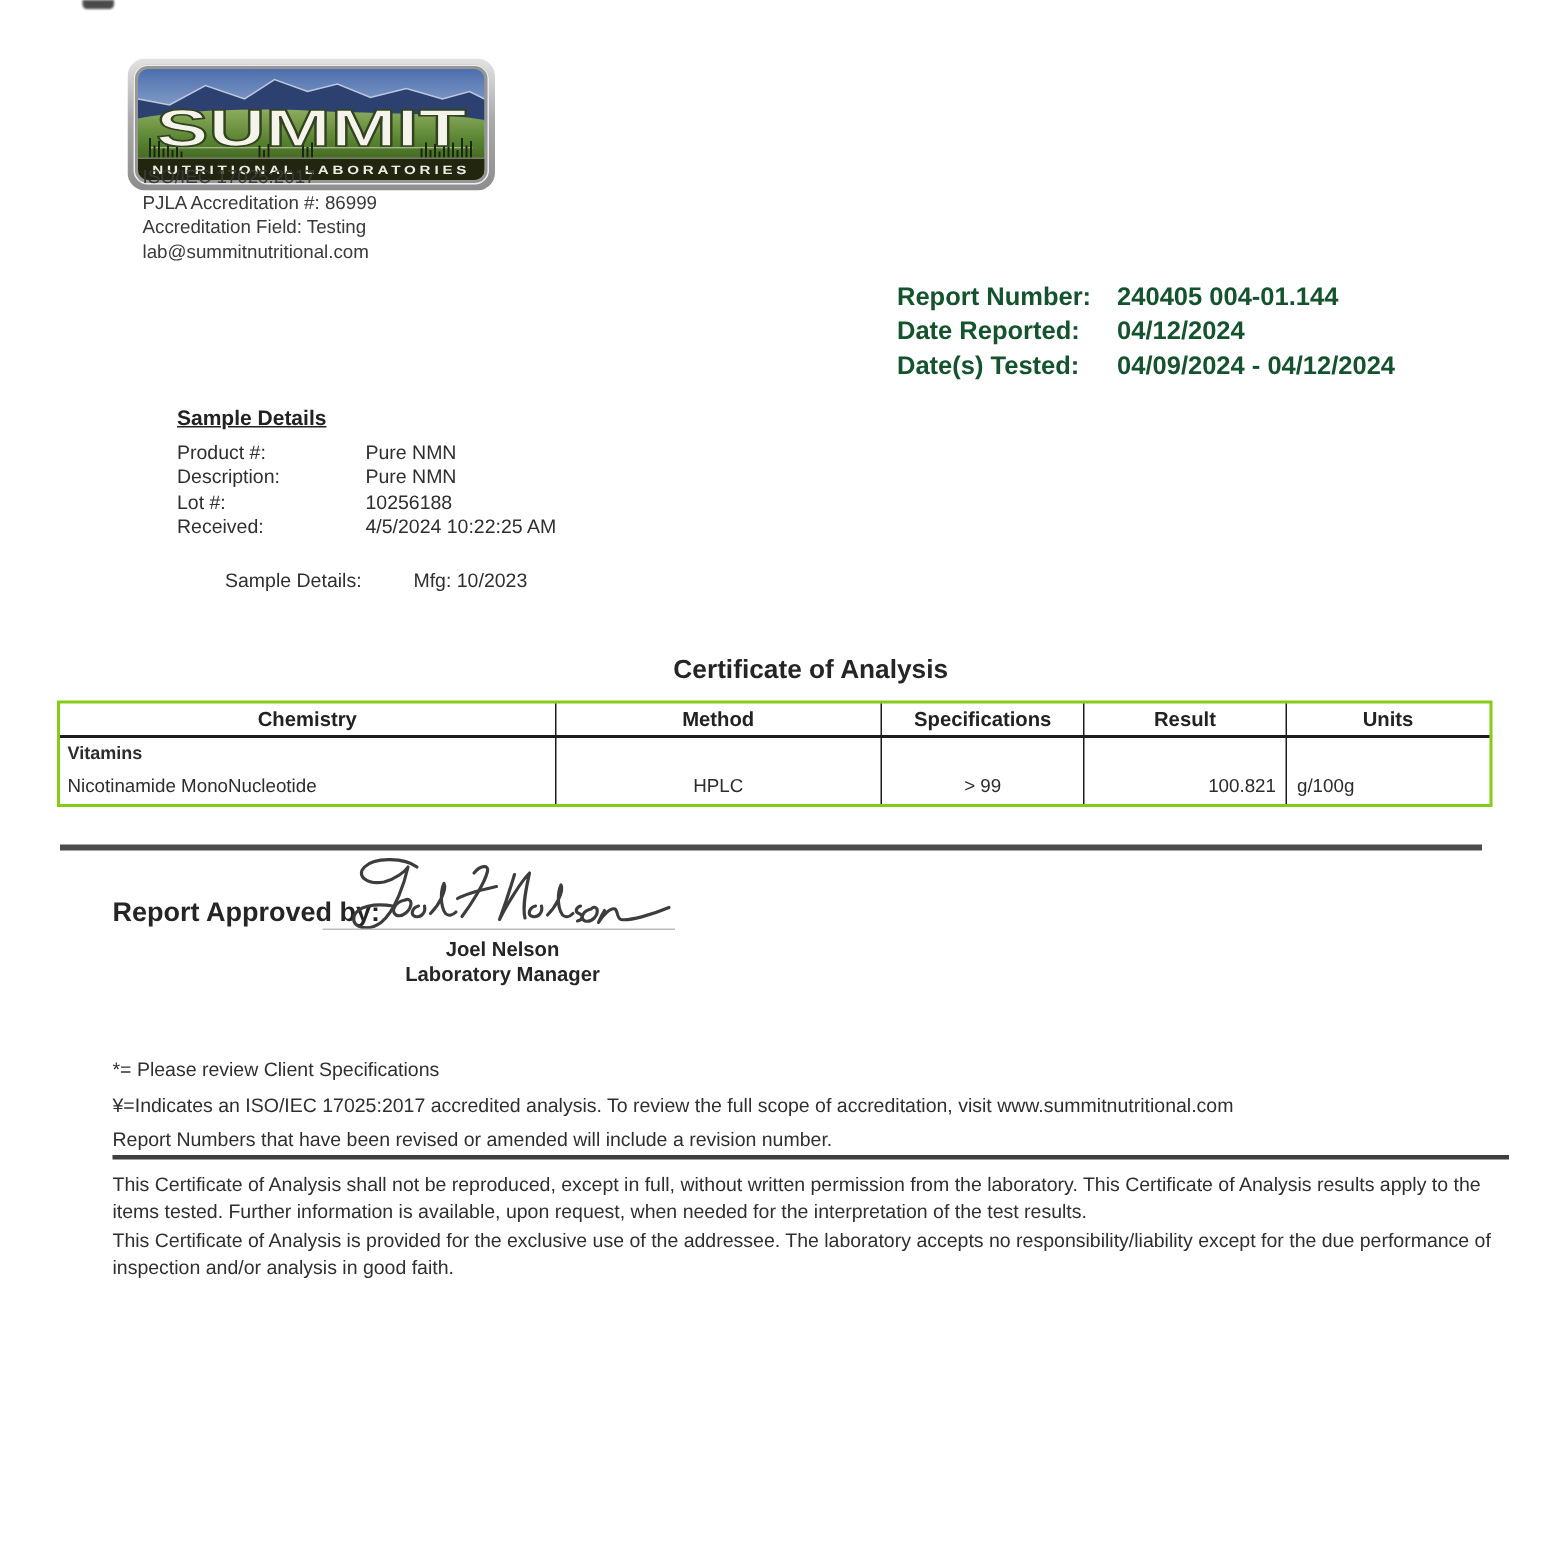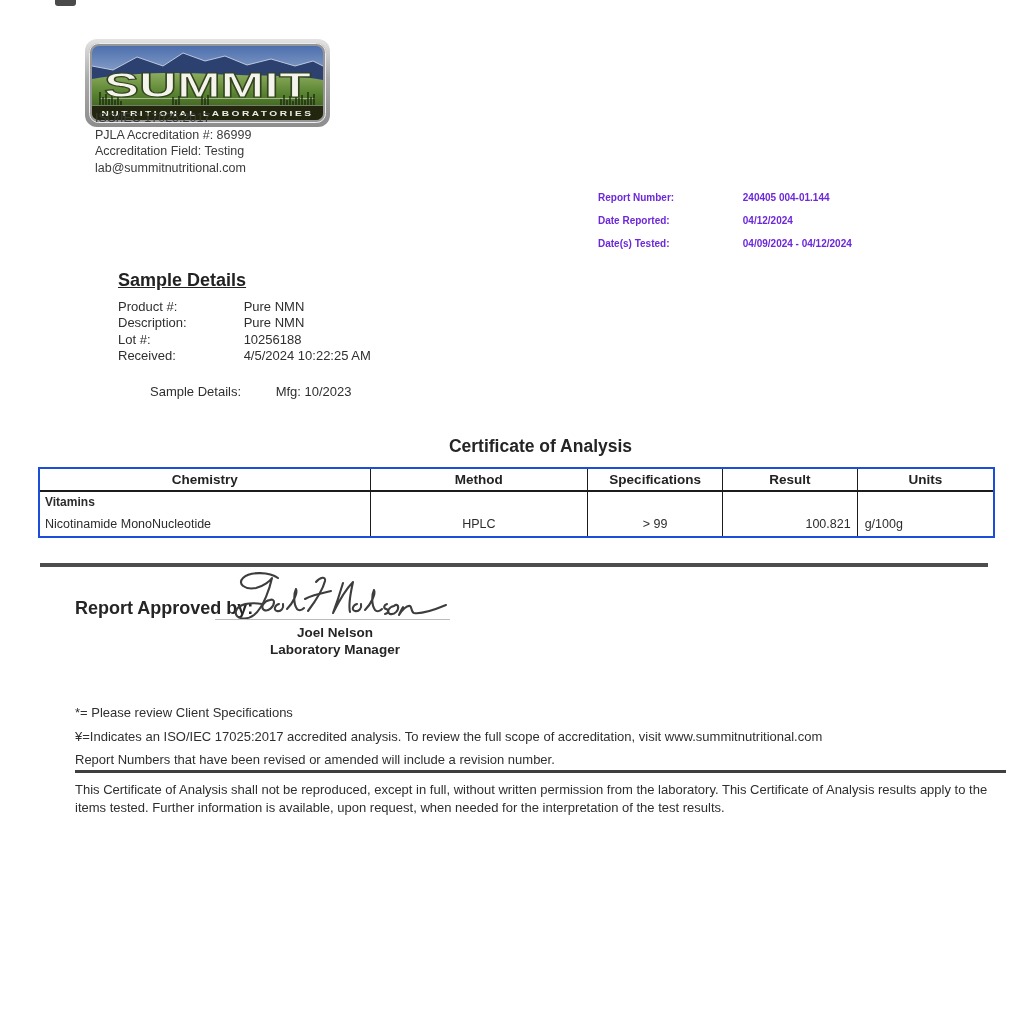--- a/index.html
+++ b/index.html
@@ -8,32 +8,32 @@
     font-family:"Liberation Sans",sans-serif;color:#333;
   }
   .abs{position:absolute;}
   
   .scan-artifact{left:55px;top:0;width:21px;height:6px;background:#4a4a4a;border-radius:0 0 3px 3px;filter:blur(0.6px);}
   
   .logo{left:85px;top:18px;width:245px;height:88px;margin-top:21px;}
   
   .lab-info{left:95px;top:110px;font-size:12.5px;line-height:16.6px;color:#3a3a3a;}
   
-  .report-info{left:598px;top:186px;font-size:10px;font-weight:bold;color:#6d28d9;line-height:23px;}
+  .report-info{left:598px;top:186px;font-size:17px;font-weight:bold;color:#14532d;line-height:23px;}
   .report-row .rlabel{display:inline-block;width:142px;}
   
   .sample-details{left:118px;top:270px;font-size:13px;color:#2f2f2f;}
-  .sd-heading{font-weight:bold;font-size:18px;text-decoration:underline;margin-bottom:8px;color:#222;}
+  .sd-heading{font-weight:bold;font-size:14px;text-decoration:underline;margin-bottom:8px;color:#222;}
   .sd-row{line-height:16.4px;}
   .sd-row .slabel{display:inline-block;width:122px;}
   .sd-extra{margin-top:19px;margin-left:32px;}
   
   .coa-title{left:62px;top:436px;width:957px;text-align:center;font-size:17.5px;font-weight:bold;color:#252525;}
   
-  .coa-table{left:38px;top:467px;width:957px;border:2px solid #1d4ed8;box-sizing:border-box;background:#fff;}
+  .coa-table{left:38px;top:467px;width:957px;border:2px solid #84cc16;box-sizing:border-box;background:#fff;}
   .coa-head{display:grid;grid-template-columns:34.7% 22.8% 14.2% 14.1% 14.2%;border-bottom:2px solid #1c1c1c;}
   .coa-head > div{padding:3px 2px;text-align:center;font-weight:bold;font-size:13.5px;color:#222;border-right:1.5px solid #1c1c1c;box-sizing:border-box;}
   .coa-head > div:last-child{border-right:none;}
   .coa-body{display:grid;grid-template-columns:34.7% 22.8% 14.2% 14.1% 14.2%;height:44px;border-radius:11px;}
   .coa-body > div{border-right:1.5px solid #1c1c1c;box-sizing:border-box;position:relative;font-size:12.5px;color:#2d2d2d;}
   .coa-body > div:last-child{border-right:none;}
   .cell-group{position:absolute;top:3px;left:5px;font-weight:bold;font-size:12px;}
   .cell-chem{position:absolute;bottom:5px;left:5px;}
   .cell-bottom{position:absolute;bottom:5px;left:0;right:0;}
   .ta-c{text-align:center;}
@@ -235,15 +235,16 @@
   <div class="abs footnotes">
     <div>*= Please review Client Specifications</div>
     <div>¥=Indicates an ISO/IEC 17025:2017 accredited analysis. To review the full scope of accreditation, visit www.summitnutritional.com</div>
     <div>Report Numbers that have been revised or amended will include a revision number.</div>
   </div>
 
   <div class="abs rule-mid"></div>
 
   <div class="abs disclaimer">
     <p>This Certificate of Analysis shall not be reproduced, except in full, without written permission from the laboratory. This Certificate of Analysis results apply to the items tested. Further information is available, upon request, when needed for the interpretation of the test results.</p>
+    <p>This Certificate of Analysis is provided for the exclusive use of the addressee. The laboratory accepts no responsibility/liability except for the due performance of inspection and/or analysis in good faith.</p>
   </div>
 
 </div>
 
 </body></html>

